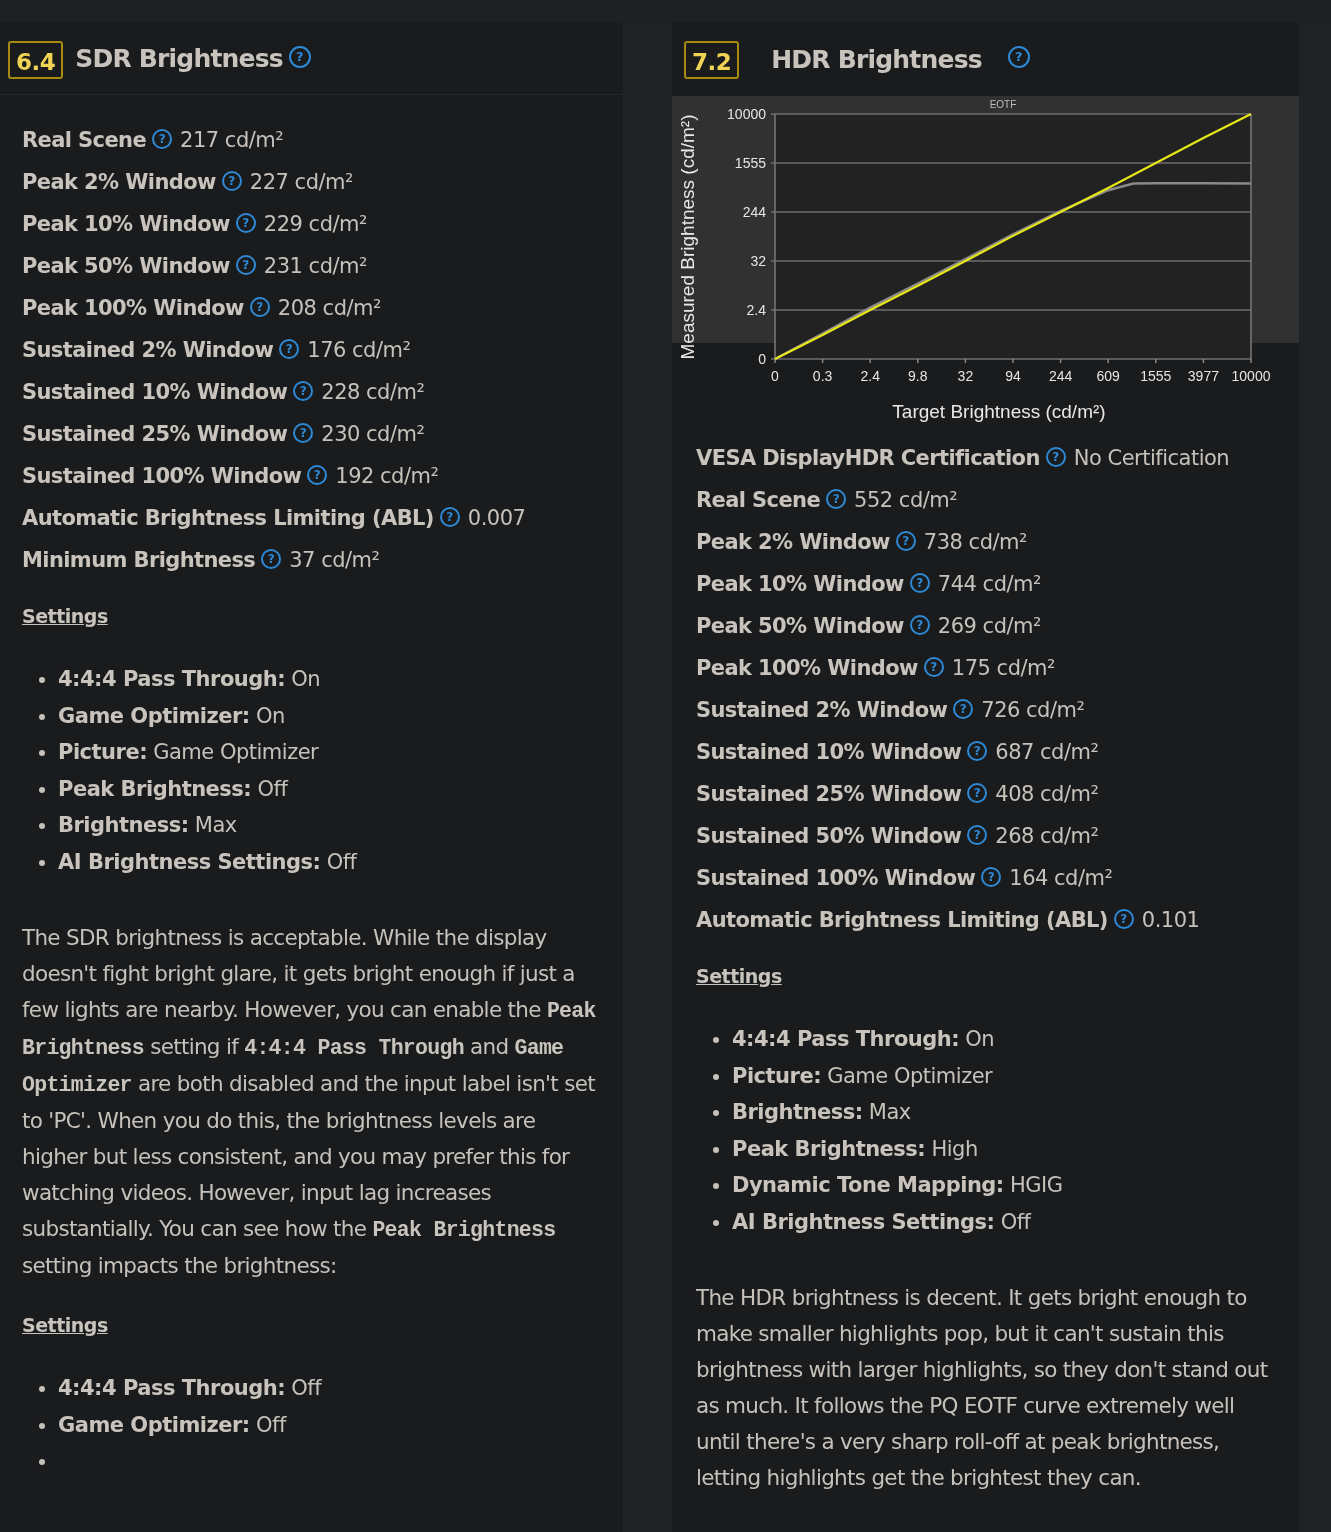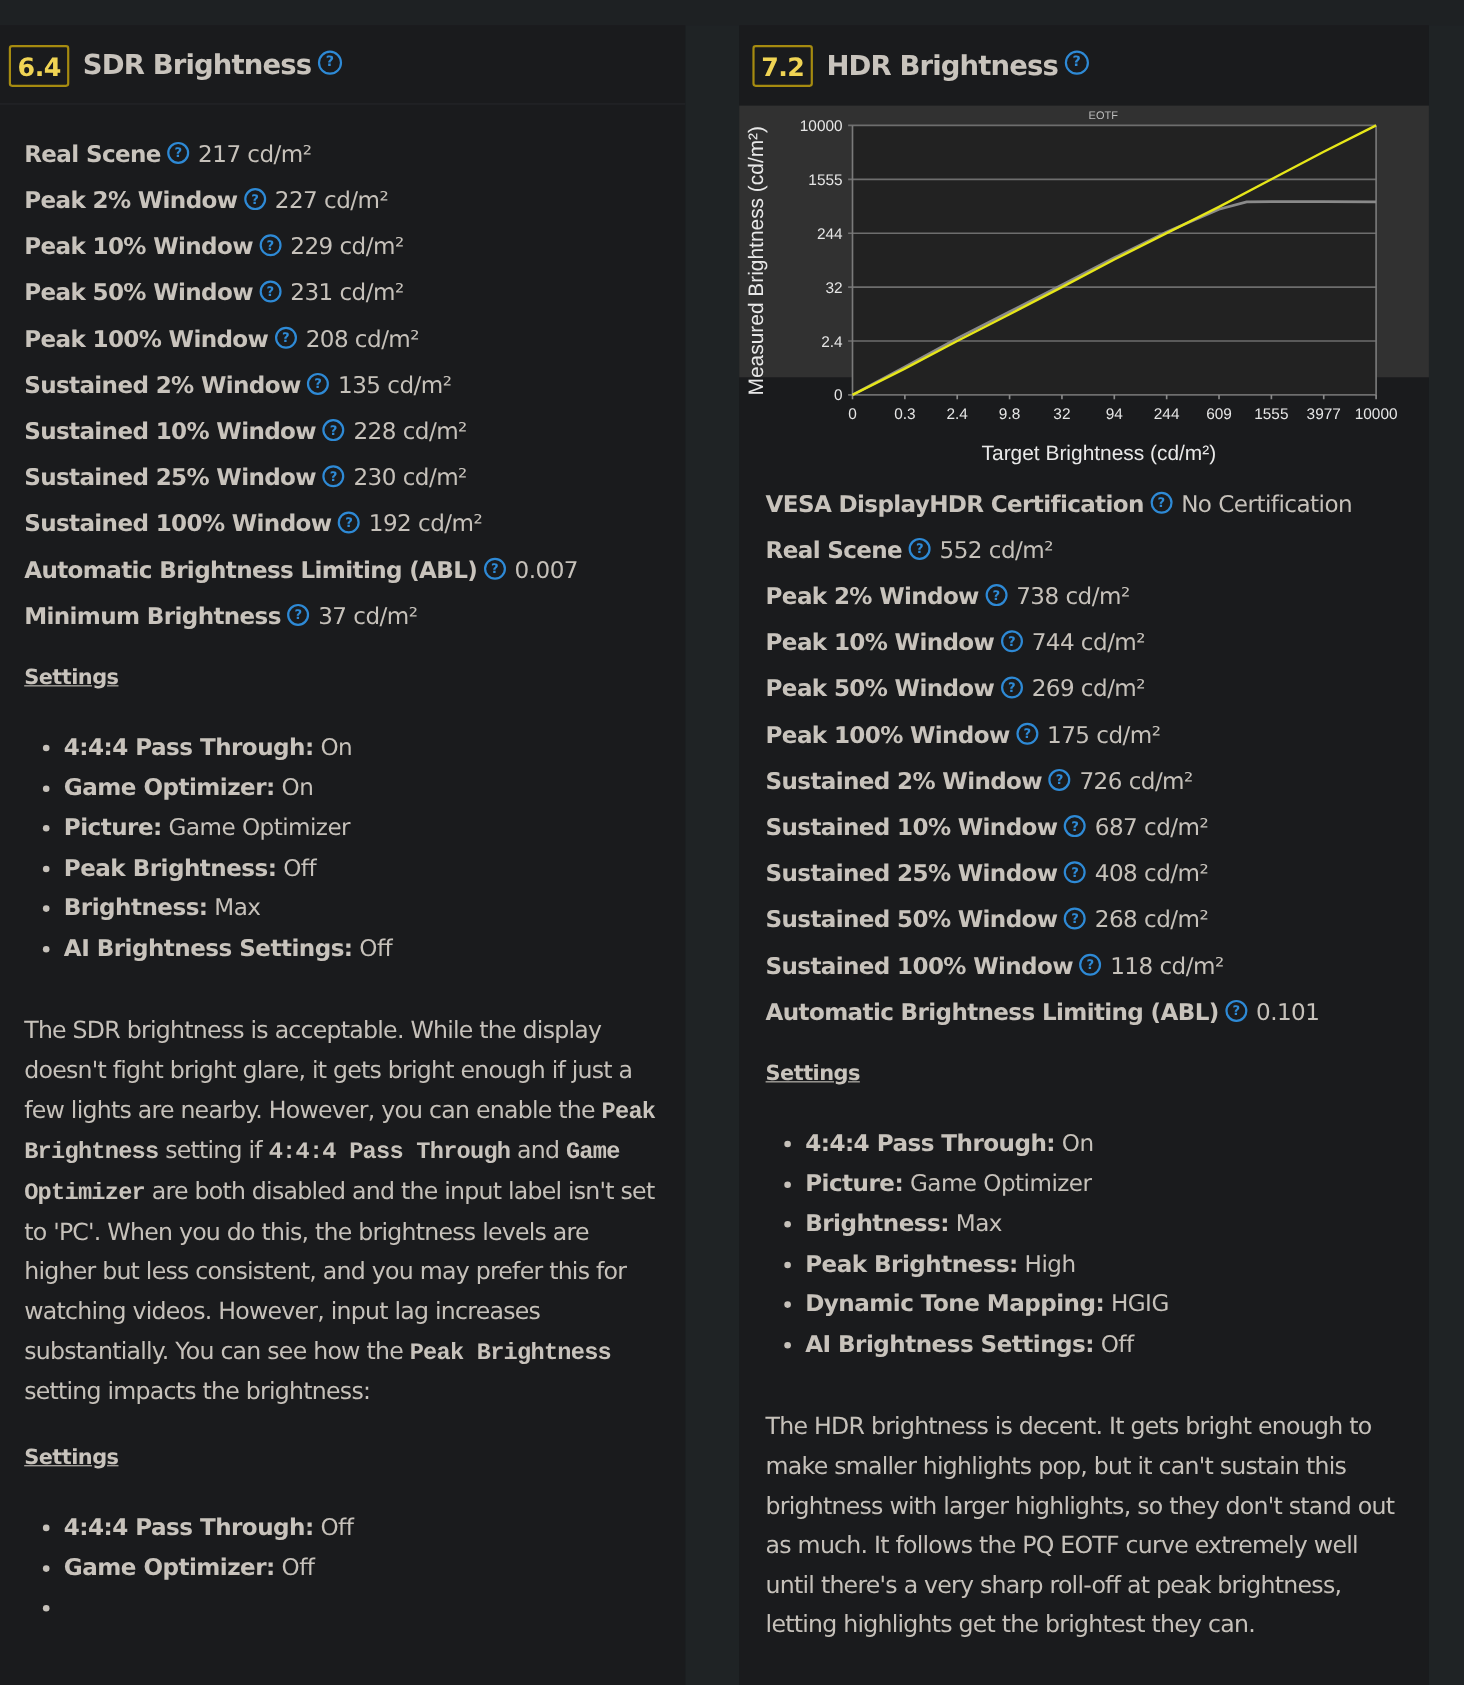--- a/index.html
+++ b/index.html
@@ -12,21 +12,21 @@
   }
   .gutter { position: absolute; top: 23px; bottom: 0; background: #1f2325; }
   .panel { position: absolute; top: 23px; bottom: 0; background: #1a1b1d; }
   .panel-left { left: 0; width: 623px; }
   .panel-right { left: 672px; width: 627px; }
   .header {
     height: 72px; display: flex; align-items: center;
     padding-left: 8px; box-sizing: border-box;
   }
   .panel-left .header { border-bottom: 1px solid #25272a; }
-  .panel-right .header { padding-left: 12px; }
+  .panel-right .header { padding-left: 12px; gap: 20px; }
   .score {
     border: 2px solid #a68b10; border-radius: 3px;
     color: #f0d454; font-weight: bold; font-size: 23px;
     height: 38px; line-height: 38px; padding: 0 6px;
     box-sizing: border-box; margin-top: 2px;
     font-family: "DejaVu Sans", sans-serif; letter-spacing: -0.5px;
   }
   .title {
     font-weight: bold; font-size: 25px; color: #c8c3bc;
     margin-left: 12px; letter-spacing: -0.8px;
@@ -76,21 +76,21 @@
     <span class="title">SDR Brightness</span>
     <span class="help">?</span>
   </div>
   <div class="body">
     <div class="metrics" id="sdr-metrics">
         <div class="metric"><span class="label">Real Scene</span><span class="help sm">?</span><span class="value">217 cd/m²</span></div>
         <div class="metric"><span class="label">Peak 2% Window</span><span class="help sm">?</span><span class="value">227 cd/m²</span></div>
         <div class="metric"><span class="label">Peak 10% Window</span><span class="help sm">?</span><span class="value">229 cd/m²</span></div>
         <div class="metric"><span class="label">Peak 50% Window</span><span class="help sm">?</span><span class="value">231 cd/m²</span></div>
         <div class="metric"><span class="label">Peak 100% Window</span><span class="help sm">?</span><span class="value">208 cd/m²</span></div>
-        <div class="metric"><span class="label">Sustained 2% Window</span><span class="help sm">?</span><span class="value">135 cd/m²</span></div>
+        <div class="metric"><span class="label">Sustained 2% Window</span><span class="help sm">?</span><span class="value">176 cd/m²</span></div>
         <div class="metric"><span class="label">Sustained 10% Window</span><span class="help sm">?</span><span class="value">228 cd/m²</span></div>
         <div class="metric"><span class="label">Sustained 25% Window</span><span class="help sm">?</span><span class="value">230 cd/m²</span></div>
         <div class="metric"><span class="label">Sustained 100% Window</span><span class="help sm">?</span><span class="value">192 cd/m²</span></div>
         <div class="metric"><span class="label">Automatic Brightness Limiting (ABL)</span><span class="help sm">?</span><span class="value">0.007</span></div>
         <div class="metric"><span class="label">Minimum Brightness</span><span class="help sm">?</span><span class="value">37 cd/m²</span></div>
       </div>
     <div class="settings-title">Settings</div>
     <ul class="settings" id="sdr-settings">
         <li><b>4:4:4 Pass Through:</b> <span>On</span></li>
         <li><b>Game Optimizer:</b> <span>On</span></li>
@@ -174,21 +174,21 @@
         <div class="metric"><span class="label">VESA DisplayHDR Certification</span><span class="help sm">?</span><span class="value">No Certification</span></div>
         <div class="metric"><span class="label">Real Scene</span><span class="help sm">?</span><span class="value">552 cd/m²</span></div>
         <div class="metric"><span class="label">Peak 2% Window</span><span class="help sm">?</span><span class="value">738 cd/m²</span></div>
         <div class="metric"><span class="label">Peak 10% Window</span><span class="help sm">?</span><span class="value">744 cd/m²</span></div>
         <div class="metric"><span class="label">Peak 50% Window</span><span class="help sm">?</span><span class="value">269 cd/m²</span></div>
         <div class="metric"><span class="label">Peak 100% Window</span><span class="help sm">?</span><span class="value">175 cd/m²</span></div>
         <div class="metric"><span class="label">Sustained 2% Window</span><span class="help sm">?</span><span class="value">726 cd/m²</span></div>
         <div class="metric"><span class="label">Sustained 10% Window</span><span class="help sm">?</span><span class="value">687 cd/m²</span></div>
         <div class="metric"><span class="label">Sustained 25% Window</span><span class="help sm">?</span><span class="value">408 cd/m²</span></div>
         <div class="metric"><span class="label">Sustained 50% Window</span><span class="help sm">?</span><span class="value">268 cd/m²</span></div>
-        <div class="metric"><span class="label">Sustained 100% Window</span><span class="help sm">?</span><span class="value">118 cd/m²</span></div>
+        <div class="metric"><span class="label">Sustained 100% Window</span><span class="help sm">?</span><span class="value">164 cd/m²</span></div>
         <div class="metric"><span class="label">Automatic Brightness Limiting (ABL)</span><span class="help sm">?</span><span class="value">0.101</span></div>
       </div>
     <div class="settings-title">Settings</div>
     <ul class="settings" id="hdr-settings">
         <li><b>4:4:4 Pass Through:</b> <span>On</span></li>
         <li><b>Picture:</b> <span>Game Optimizer</span></li>
         <li><b>Brightness:</b> <span>Max</span></li>
         <li><b>Peak Brightness:</b> <span>High</span></li>
         <li><b>Dynamic Tone Mapping:</b> <span>HGIG</span></li>
         <li><b>AI Brightness Settings:</b> <span>Off</span></li>

